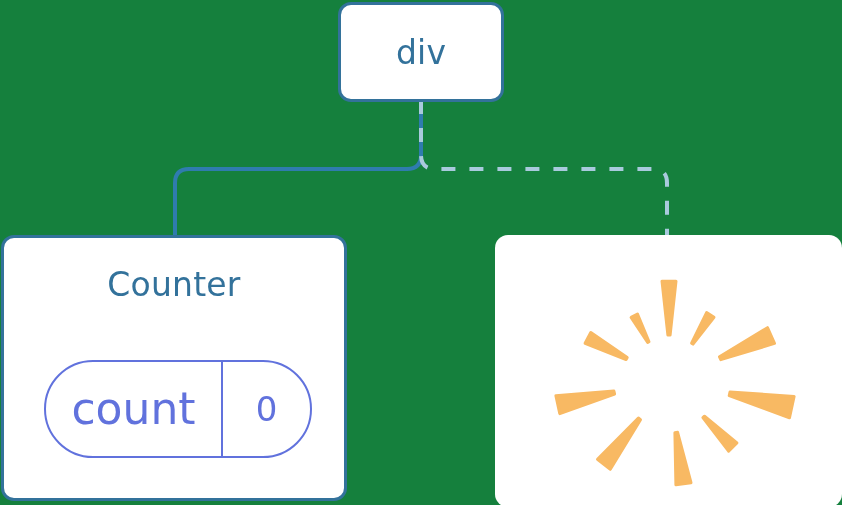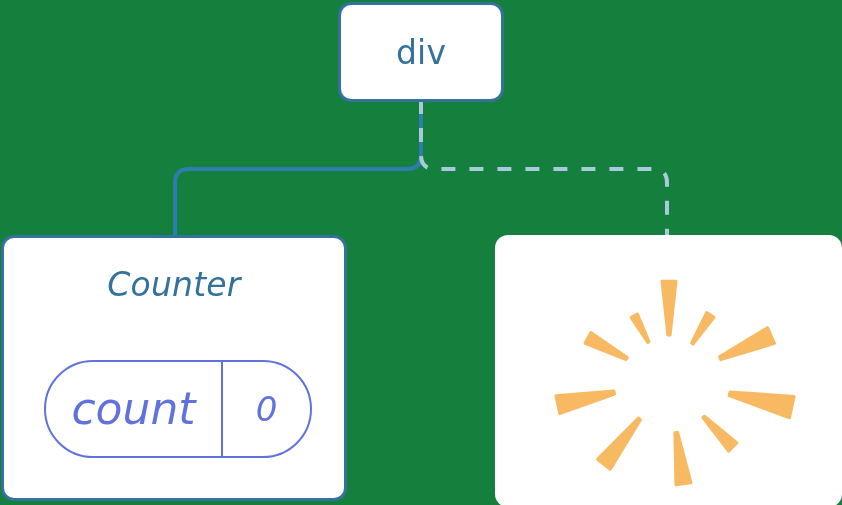--- a/index.html
+++ b/index.html
@@ -53,21 +53,20 @@
     line-height: 1;
     letter-spacing: 0.2px;
   }
   .node-counter {
     left: 1px;
     top: 235px;
     width: 346px;
     height: 266px;
     border: 3px solid #33729b;
     border-radius: 13px;
-    font-style: italic;
   }
   .node-counter-title {
     position: absolute;
     left: 0;
     top: 30px;
     width: 100%;
     text-align: center;
     color: #33729b;
     font-size: 33px;
     line-height: 1;

